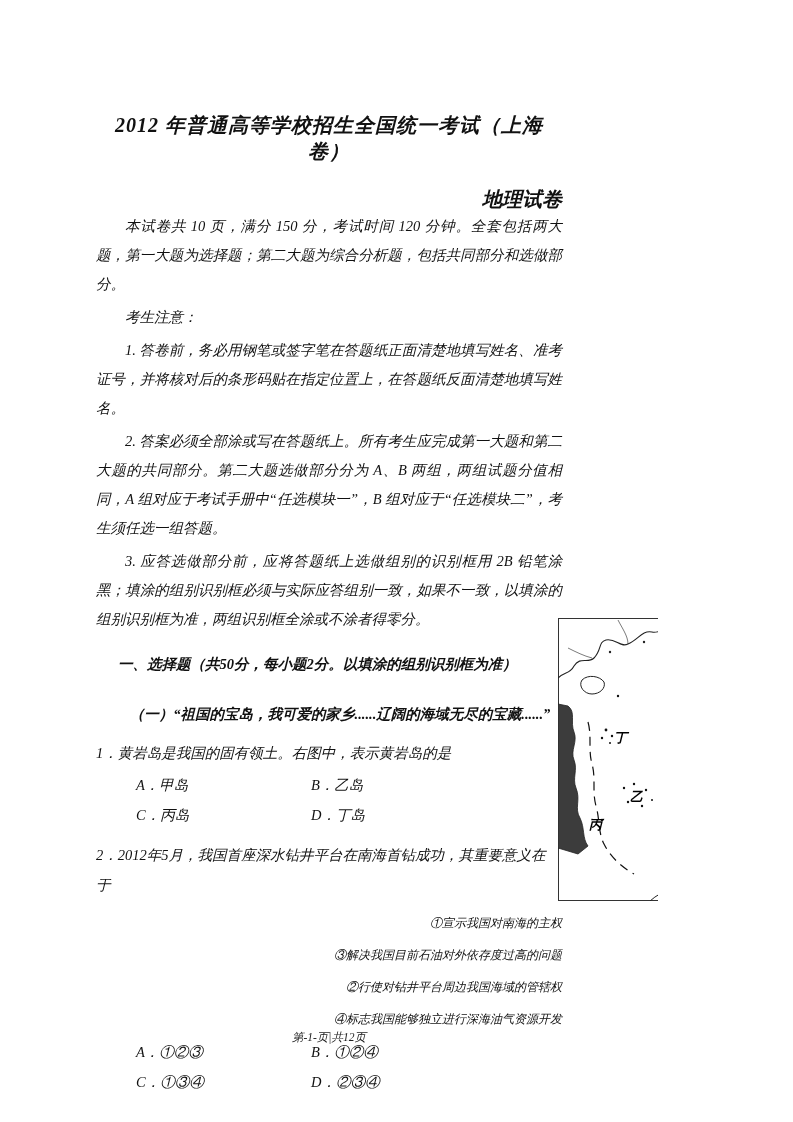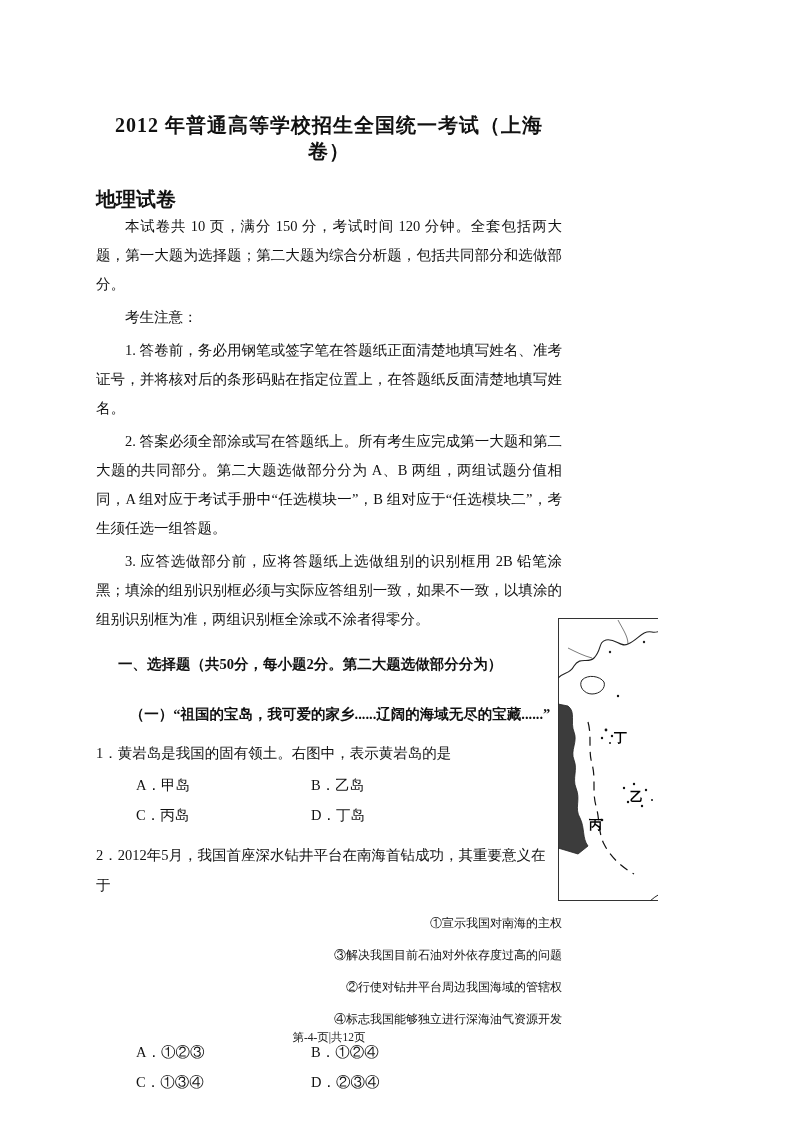--- a/index.html
+++ b/index.html
@@ -5,24 +5,25 @@
   * { margin: 0; padding: 0; box-sizing: border-box; }
   html, body { background: #ffffff; }
   .page {
     position: relative;
     width: 658px;
     height: 1122px;
     background: #ffffff;
     color: #111111;
     font-family: "Liberation Serif", "DejaVu Serif", serif;
     overflow: hidden;
+    font-style: italic;
   }
   .content { position: absolute; left: 96px; right: 96px; top: 112px; }
   .doc-title { text-align: center; font-size: 20px; font-weight: bold; letter-spacing: 1px; line-height: 26px; }
-  .doc-subtitle { text-align: left; font-size: 20px; font-weight: bold; margin-top: 22px; line-height: 26px; }
+  .doc-subtitle { text-align: right; font-size: 20px; font-weight: bold; margin-top: 22px; line-height: 26px; }
   .para { font-size: 14.5px; line-height: 29px; text-align: justify; text-indent: 2em; margin-top: 4px; }
   .para.intro { margin-top: 0; }
   .sec-heading { font-size: 14.5px; font-weight: bold; margin-top: 16px; margin-left: 22px; line-height: 28px; }
   .group-heading { font-size: 14.5px; font-weight: bold; margin-top: 22px; margin-left: 22px; line-height: 28px; white-space: nowrap; text-align: center; }
   .q-stem { font-size: 14.5px; line-height: 30px; margin-top: 10px; }
   .narrow { max-width: 462px; }
   .options {
     display: grid;
     grid-template-columns: 175px 175px;
     margin-left: 40px;
@@ -67,21 +68,21 @@
     <div class="doc-title">2012 年普通高等学校招生全国统一考试（上海卷）</div>
     <div class="doc-subtitle">地理试卷</div>
 
     <p class="para intro">本试卷共 10 页，满分 150 分，考试时间 120 分钟。全套包括两大题，第一大题为选择题；第二大题为综合分析题，包括共同部分和选做部分。</p>
 
     <p class="para">考生注意：</p>
     <p class="para">1. 答卷前，务必用钢笔或签字笔在答题纸正面清楚地填写姓名、准考证号，并将核对后的条形码贴在指定位置上，在答题纸反面清楚地填写姓名。</p>
     <p class="para">2. 答案必须全部涂或写在答题纸上。所有考生应完成第一大题和第二大题的共同部分。第二大题选做部分分为 A、B 两组，两组试题分值相同，A 组对应于考试手册中“任选模块一”，B 组对应于“任选模块二”，考生须任选一组答题。</p>
     <p class="para">3. 应答选做部分前，应将答题纸上选做组别的识别框用 2B 铅笔涂黑；填涂的组别识别框必须与实际应答组别一致，如果不一致，以填涂的组别识别框为准，两组识别框全涂或不涂者得零分。</p>
 
-    <div class="sec-heading">一、选择题（共50分，每小题2分。第二大题选做部分分为）</div>
+    <div class="sec-heading">一、选择题（共50分，每小题2分。以填涂的组别识别框为准）</div>
 
     <div class="group-heading">（一）“祖国的宝岛，我可爱的家乡......辽阔的海域无尽的宝藏......”</div>
 
     <div class="q-stem narrow">1．黄岩岛是我国的固有领土。右图中，表示黄岩岛的是</div>
 
     <div class="options narrow">
       <span>A．甲岛</span>
       <span>B．乙岛</span>
       <span>C．丙岛</span>
       <span>D．丁岛</span>
@@ -151,15 +152,15 @@
 
       <g font-size="13" font-weight="bold" fill="#000000" font-family="Liberation Serif, serif">
         <text x="56" y="124">丁</text>
         <text x="117" y="128">甲</text>
         <text x="72" y="183">乙</text>
         <text x="31" y="211">丙</text>
       </g>
     </svg>
   </div>
 
-  <div class="page-footer">第-4-页|共12页</div>
+  <div class="page-footer">第-1-页|共12页</div>
 
 </div>
 
 </body></html>

